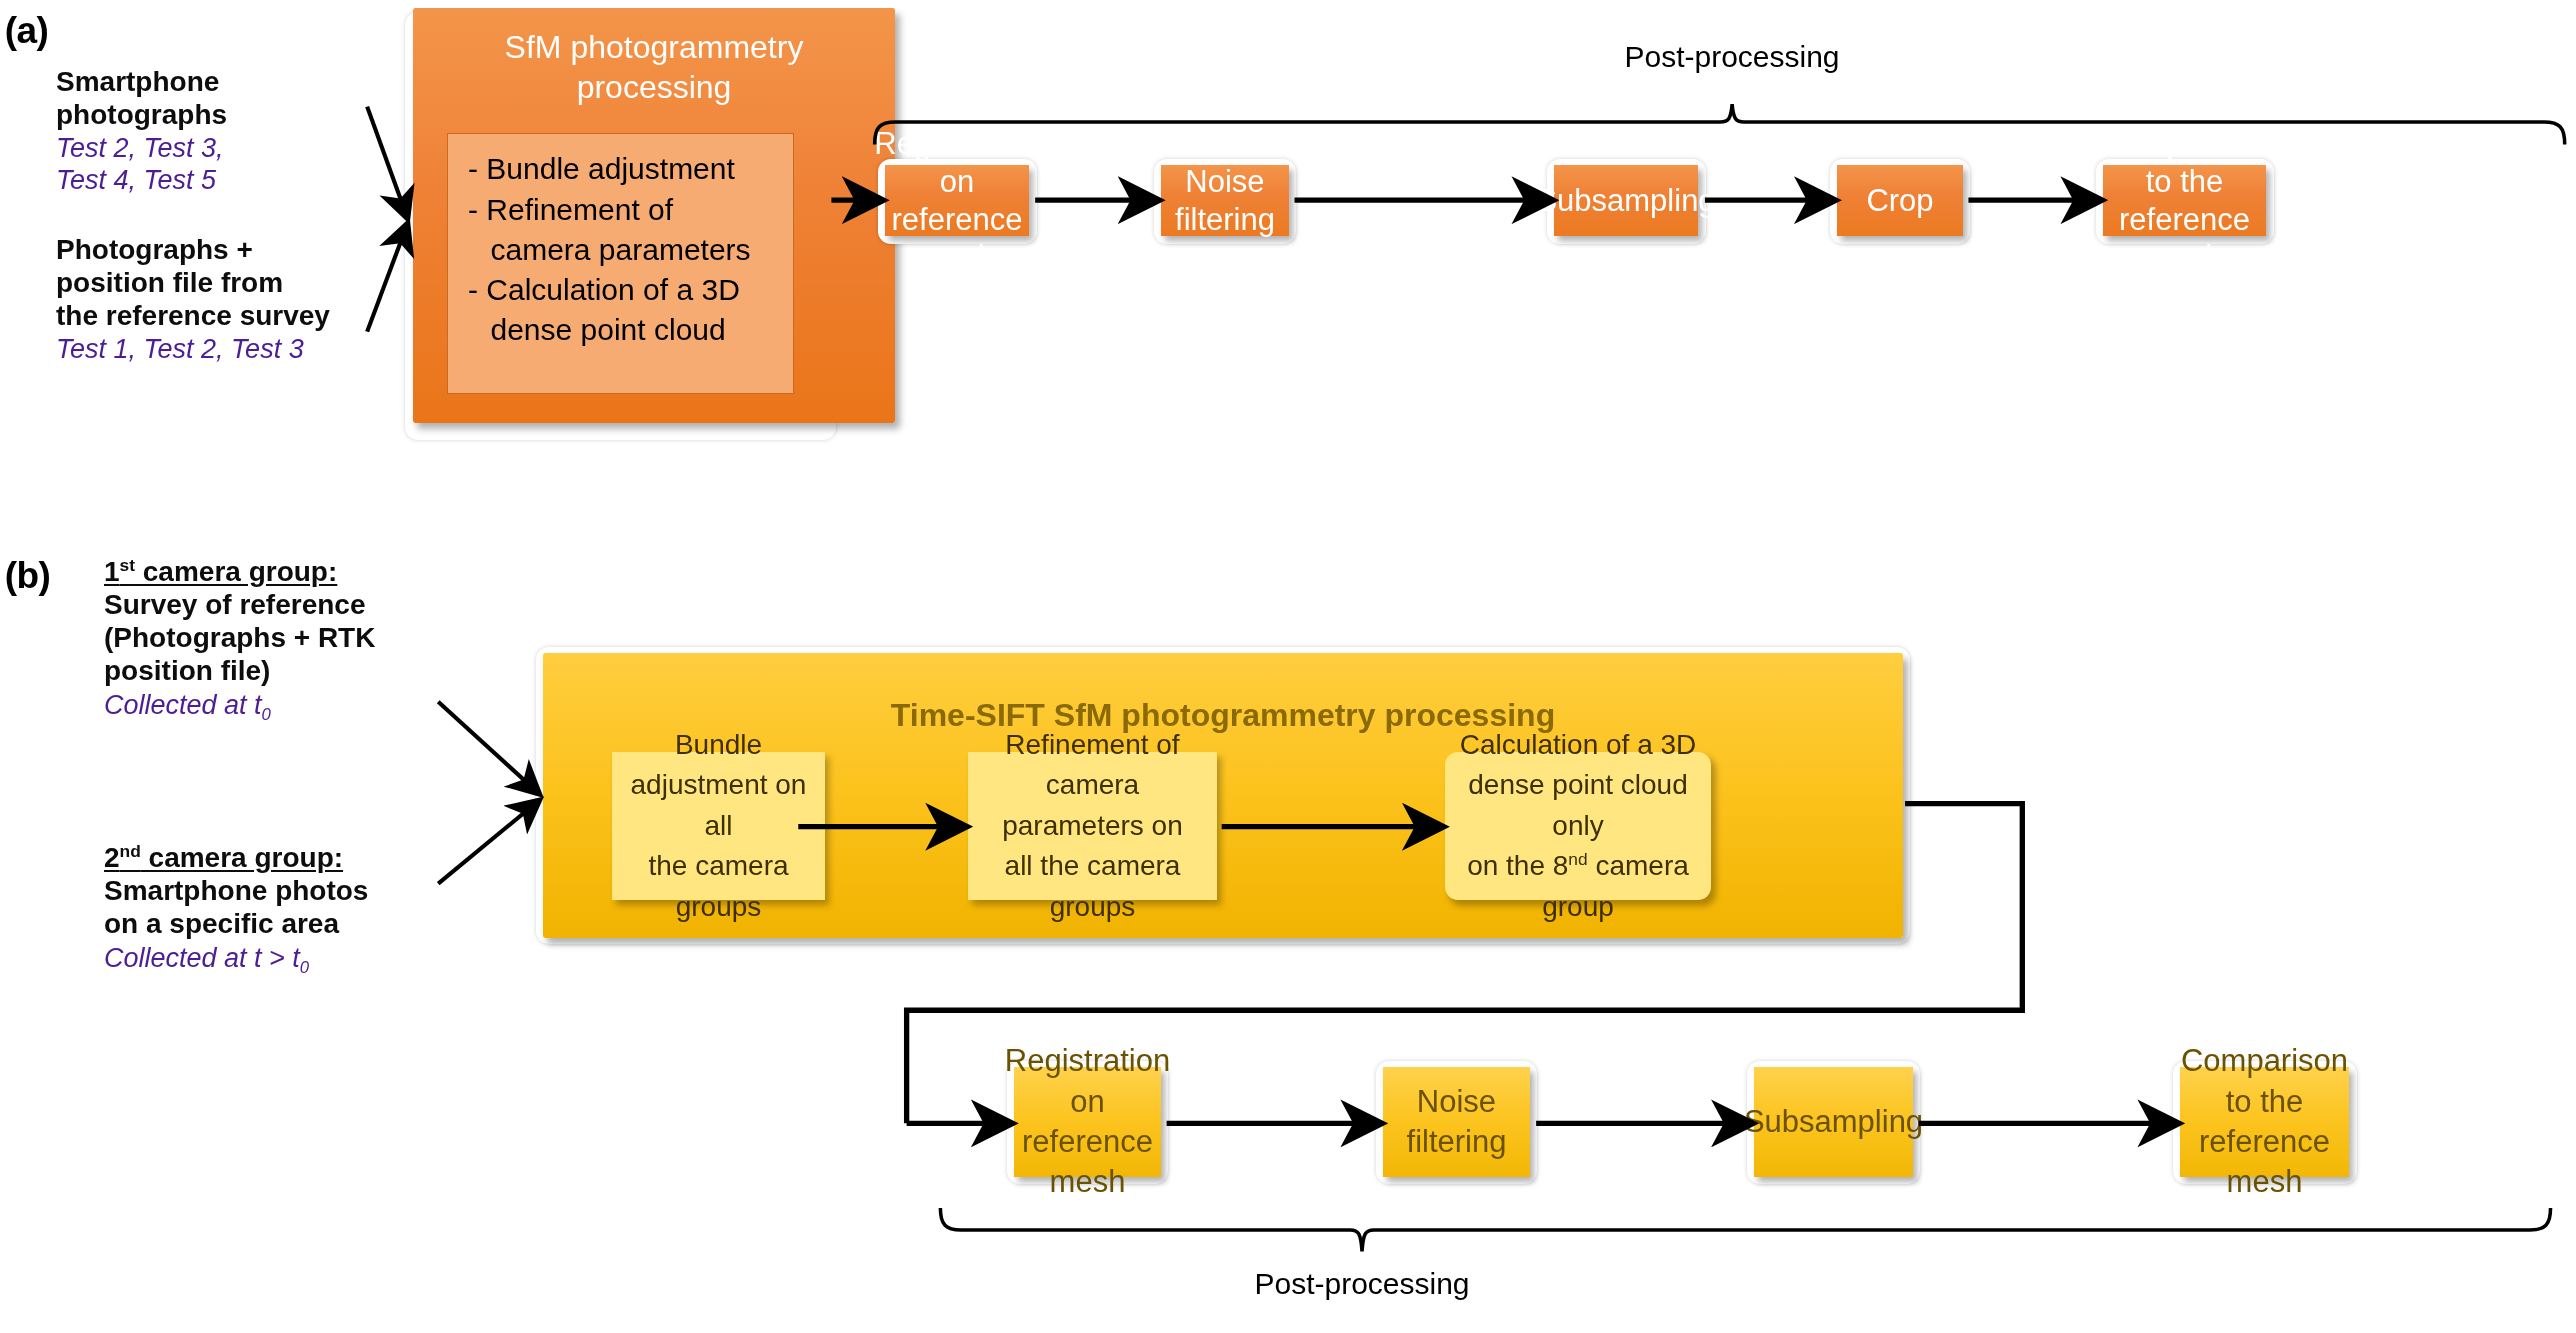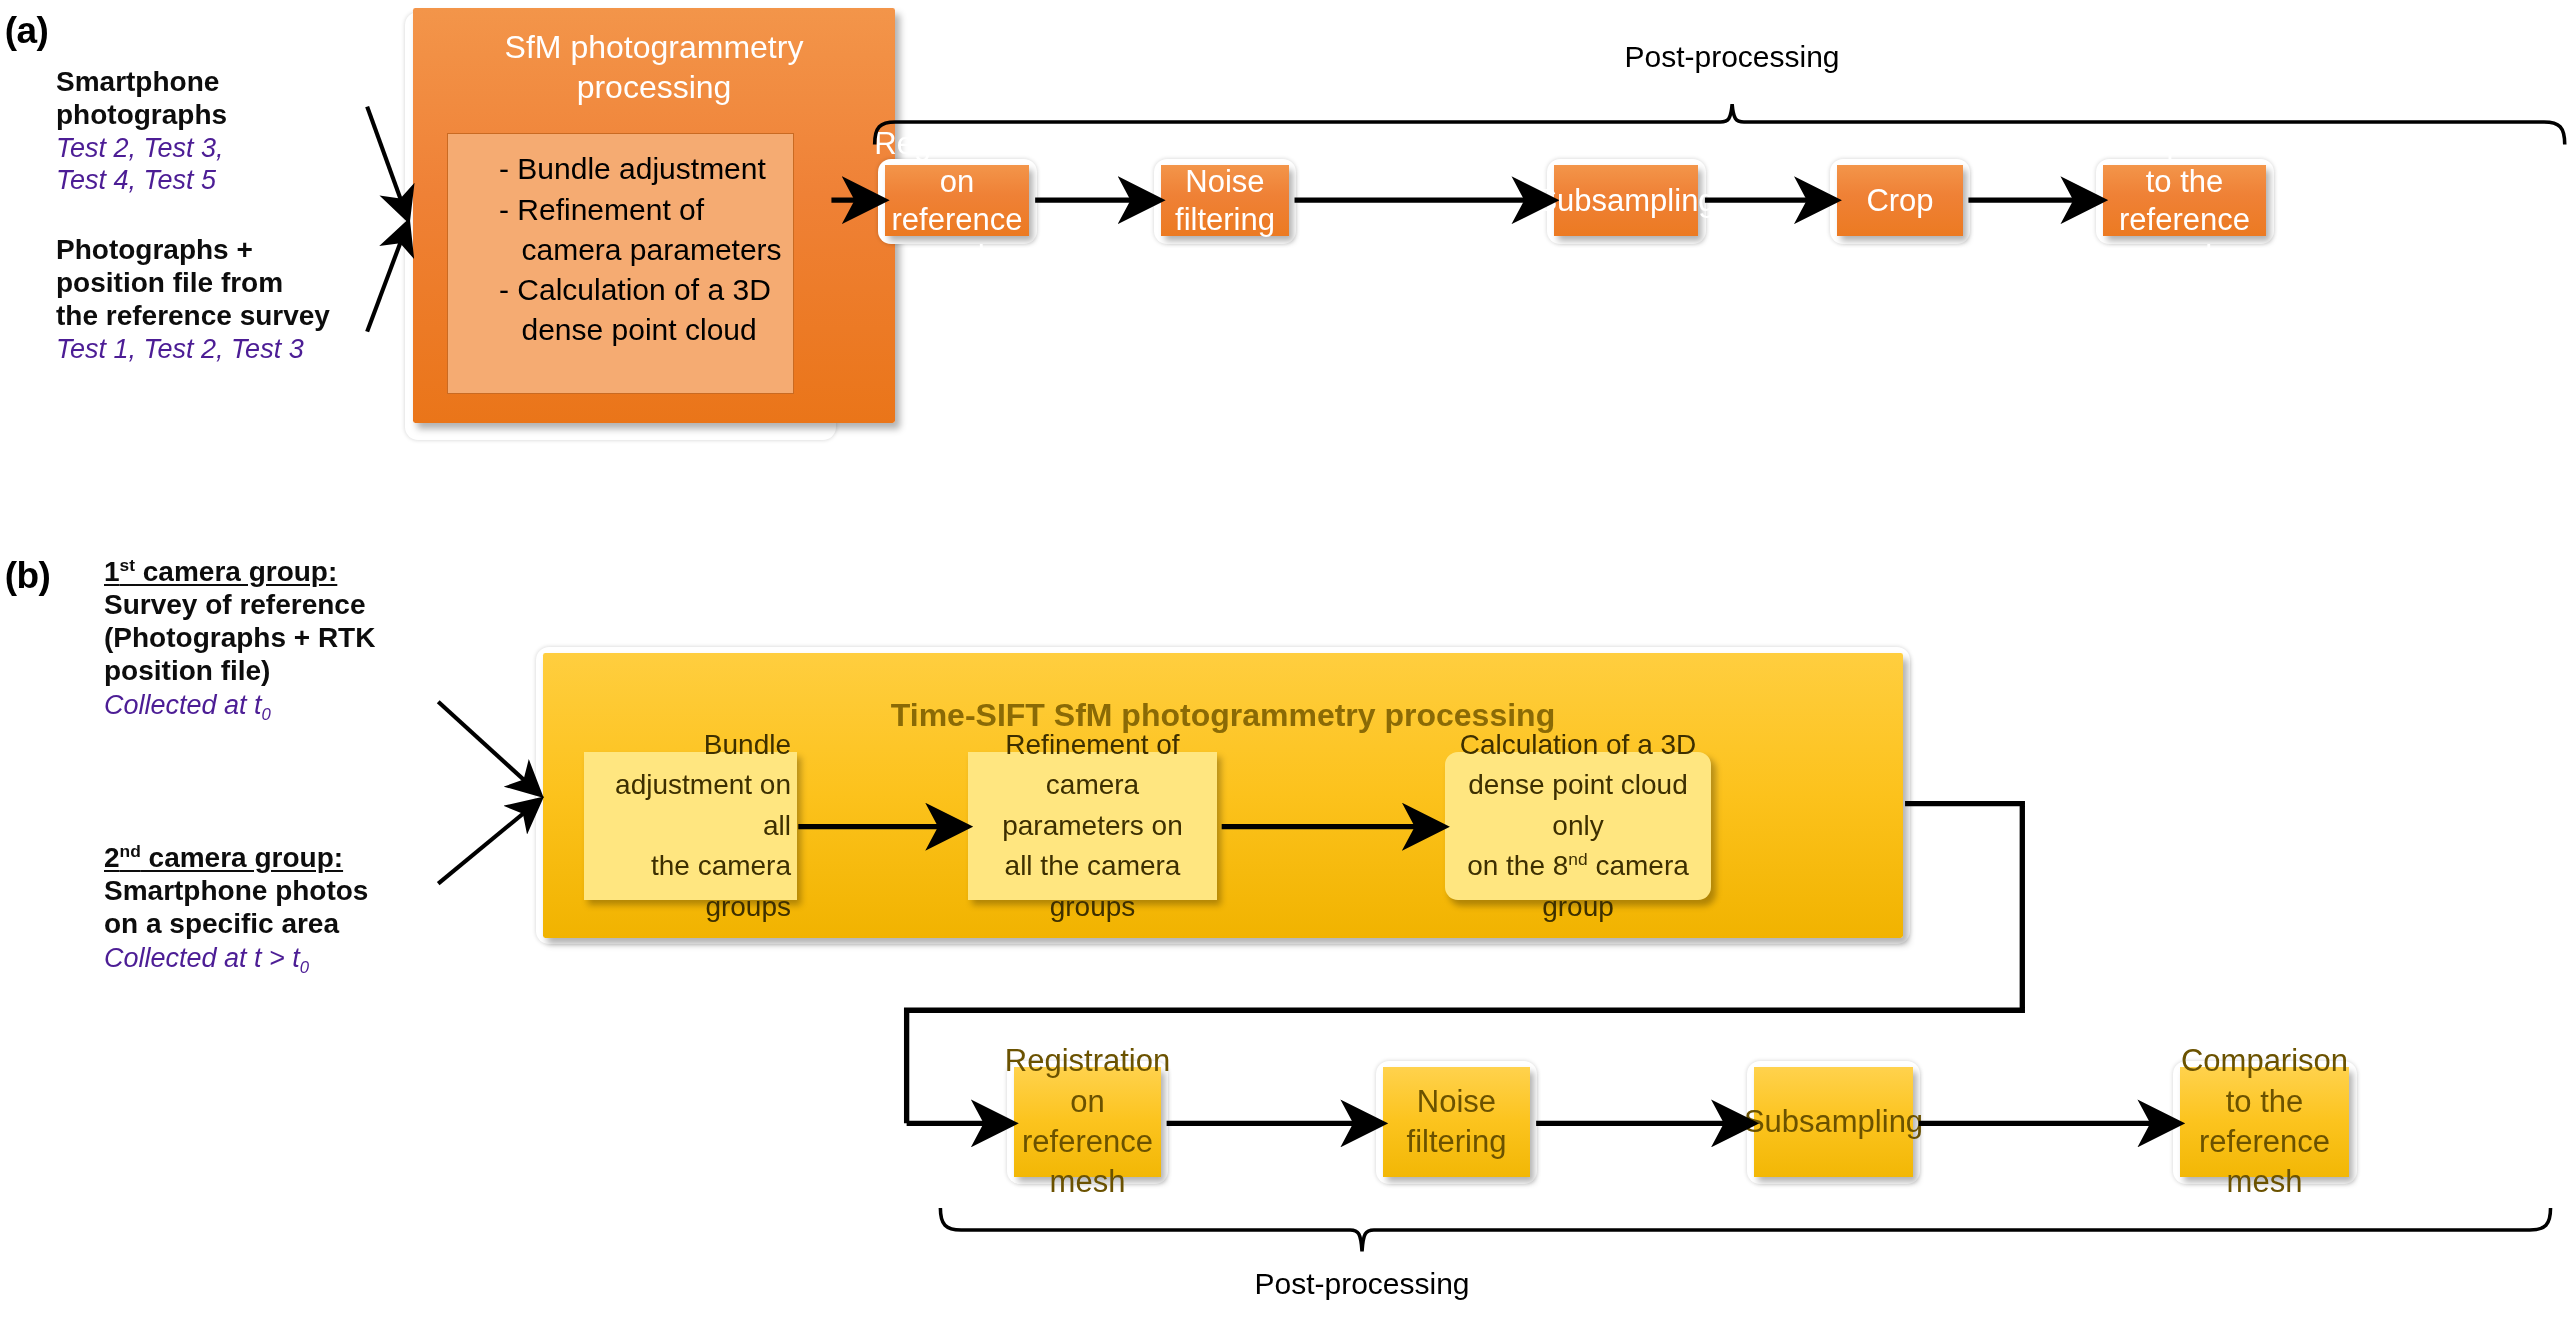--- a/index.html
+++ b/index.html
@@ -88,21 +88,20 @@
   .inner-panel ul {
     margin: 0; padding: 0; list-style: none;
   }
   .inner-panel li {
     color: #000000;
     font-size: 30px;
     line-height: 1.30;
     text-indent: -22.5px;
     padding-left: 22.5px;
     margin-bottom: 1.2px;
-    margin-left: 31px;
   }
 
   
   .ybox {
     position: absolute;
     background: linear-gradient(to bottom, #ffd24d 0%, #fcc41f 48%, #f2b705 100%);
     box-shadow: 4.1px 5.3px 6.5px rgba(0,0,0,0.30);
     display: flex;
     align-items: center;
     justify-content: center;
@@ -250,21 +249,21 @@
     <div class="src-title">Smartphone photos</div>
     <div class="src-title">on a specific area</div>
     <div class="src-sub"><span>Collected at t &gt; t</span><sub>0</sub></div>
   </div>
 
   <div class="holder" style="left:536px; top:647px; width:1374px; height:297px;"></div>
   <div class="ybox-main" style="left:543px; top:653px; width:1360px; height:285px;">
     <div class="ybox-main-title" style="top:44px;">Time-SIFT SfM photogrammetry processing</div>
   </div>
 
-  <div class="ysub" style="left:584px; top:752px; width:213px; height:148px;text-align:right;">
+  <div class="ysub" style="left:612px; top:752px; width:213px; height:148px;">
     <div>
       <div>Bundle</div>
       <div>adjustment on all</div>
       <div>the camera groups</div>
     </div>
   </div>
   <div class="ysub" style="left:968px; top:752px; width:249px; height:148px;">
     <div>
       <div>Refinement of camera</div>
       <div>parameters on</div>

